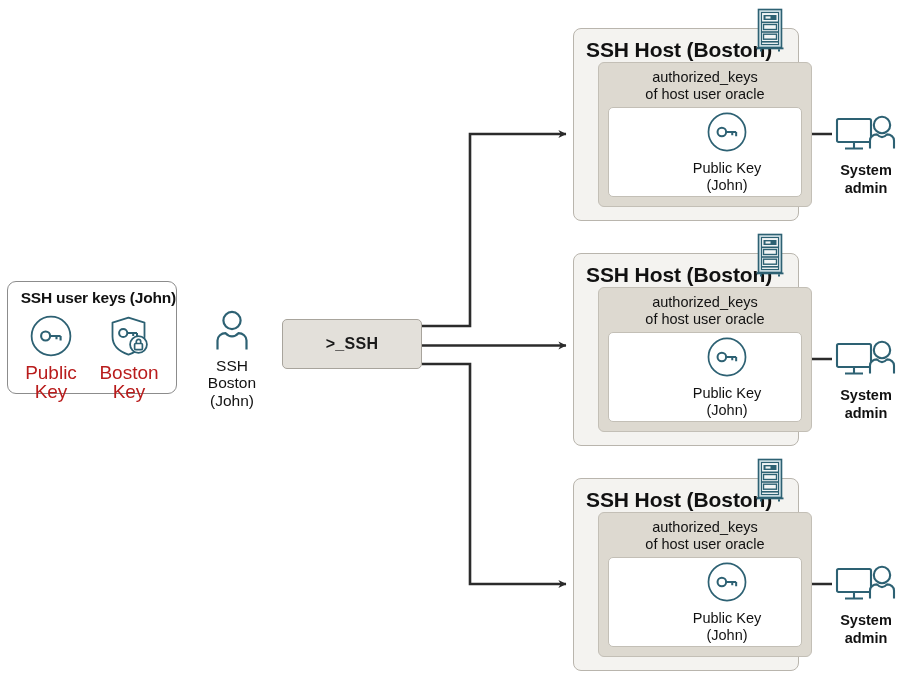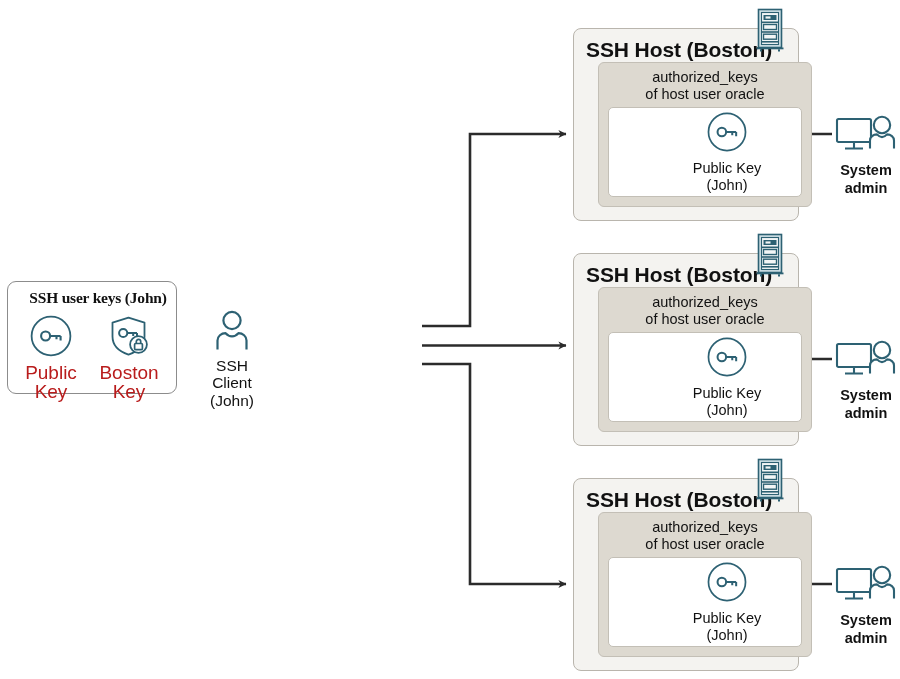--- a/index.html
+++ b/index.html
@@ -13,22 +13,22 @@
   
   .abs{position:absolute;}
 
   
   #user-keys-card{
     left:7px;top:281px;width:170px;height:113px;
     background:#ffffff;border:1.4px solid #8c8c8c;border-radius:9px;
     box-sizing:border-box;
   }
   #user-keys-title{
-    position:absolute;left:12px;right:0;top:7px;text-align:center;
-    font-size:15.5px;font-weight:bold;color:#111;letter-spacing:-0.2px;font-family:Liberation Serif, serif;
+    position:absolute;left:12px;right:0;top:7px;text-align:right;
+    font-size:15.5px;font-weight:bold;color:#111;letter-spacing:-0.2px;
   }
   .keycol{position:absolute;top:32px;width:74px;text-align:center;}
   #keycol-public{left:6px;}
   #keycol-private{left:84px;}
   .keycol .cap{
     margin-top:2px;font-size:19px;line-height:17px;color:#b91c1c;
   }
 
   
   #ssh-client{position:absolute;left:196px;top:308px;width:72px;text-align:center;}
@@ -149,24 +149,25 @@
 
   <div id="ssh-client">
     <span>
       <svg width="44" height="44" viewBox="0 0 44 44" xmlns="http://www.w3.org/2000/svg">
         <circle cx="22" cy="12.5" r="8.6" fill="none" stroke="#2d6173" stroke-width="2.2"></circle>
         <path d="M7.5,41.5 L7.5,32.5 C7.5,28.2 11.2,25.2 15.6,25.2
                  C17.4,27.3 19.5,28.3 22,28.3 C24.5,28.3 26.6,27.3 28.4,25.2
                  C32.8,25.2 36.5,28.2 36.5,32.5 L36.5,41.5" fill="none" stroke="#2d6173" stroke-width="2.2" stroke-linejoin="round"></path>
       </svg>
     </span>
-    <div class="cap">SSH Client</div>
+    <div class="cap">SSH Boston</div>
     <div class="cap">(John)</div>
   </div>
 
+  <div class="abs" id="ssh-box">&gt;_SSH</div>
 
   <div class="host-panel" id="host-panel-0">
     <div class="host-title">SSH Host (Boston)</div>
     <span class="rack-icon">
       <svg width="30" height="44" viewBox="0 0 30 44" xmlns="http://www.w3.org/2000/svg">
         <rect x="3.5" y="1.5" width="23" height="38" fill="#cfe0e6" stroke="#2d6173" stroke-width="1.6"></rect>
         <rect x="6.5" y="4.5" width="17" height="32" fill="#f2f5f6" stroke="#2d6173" stroke-width="1.1"></rect>
         <rect x="8.5" y="7" width="13" height="5" fill="#2d6173"></rect>
         <rect x="10.5" y="8.4" width="5" height="2.2" fill="#f2f5f6"></rect>
         <rect x="6.5" y="13.5" width="17" height="1.6" fill="#2d6173"></rect>

